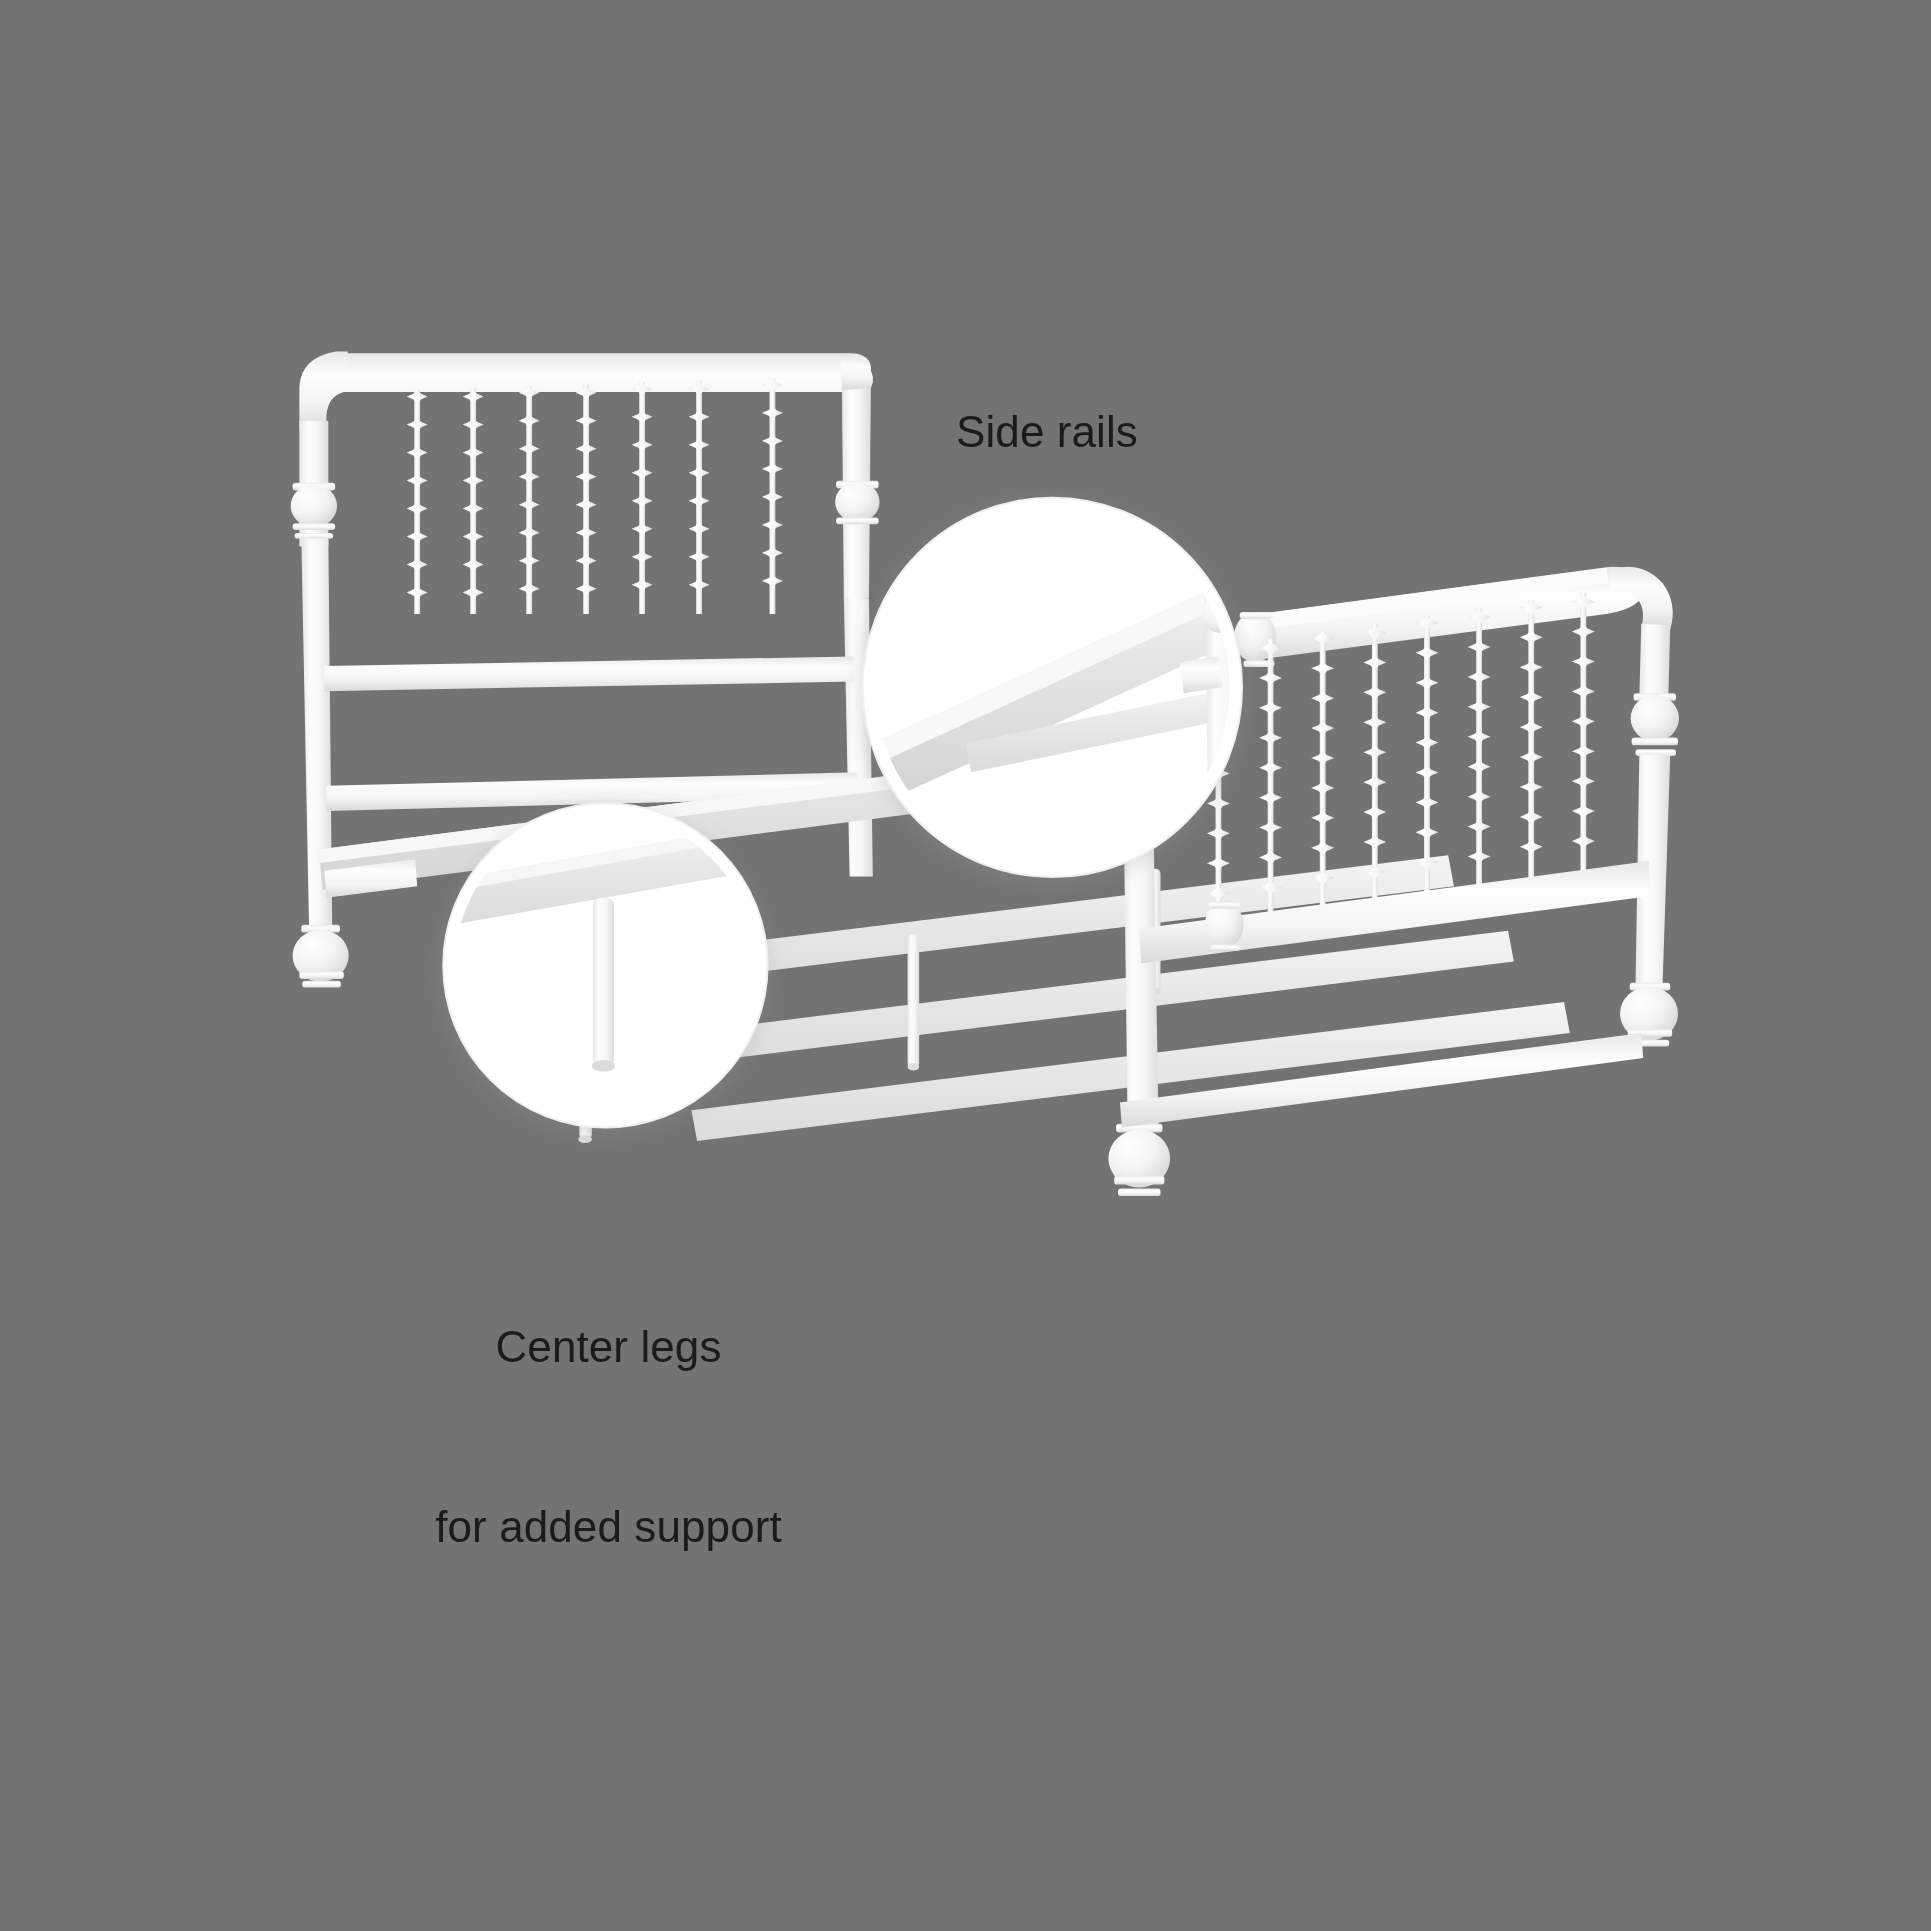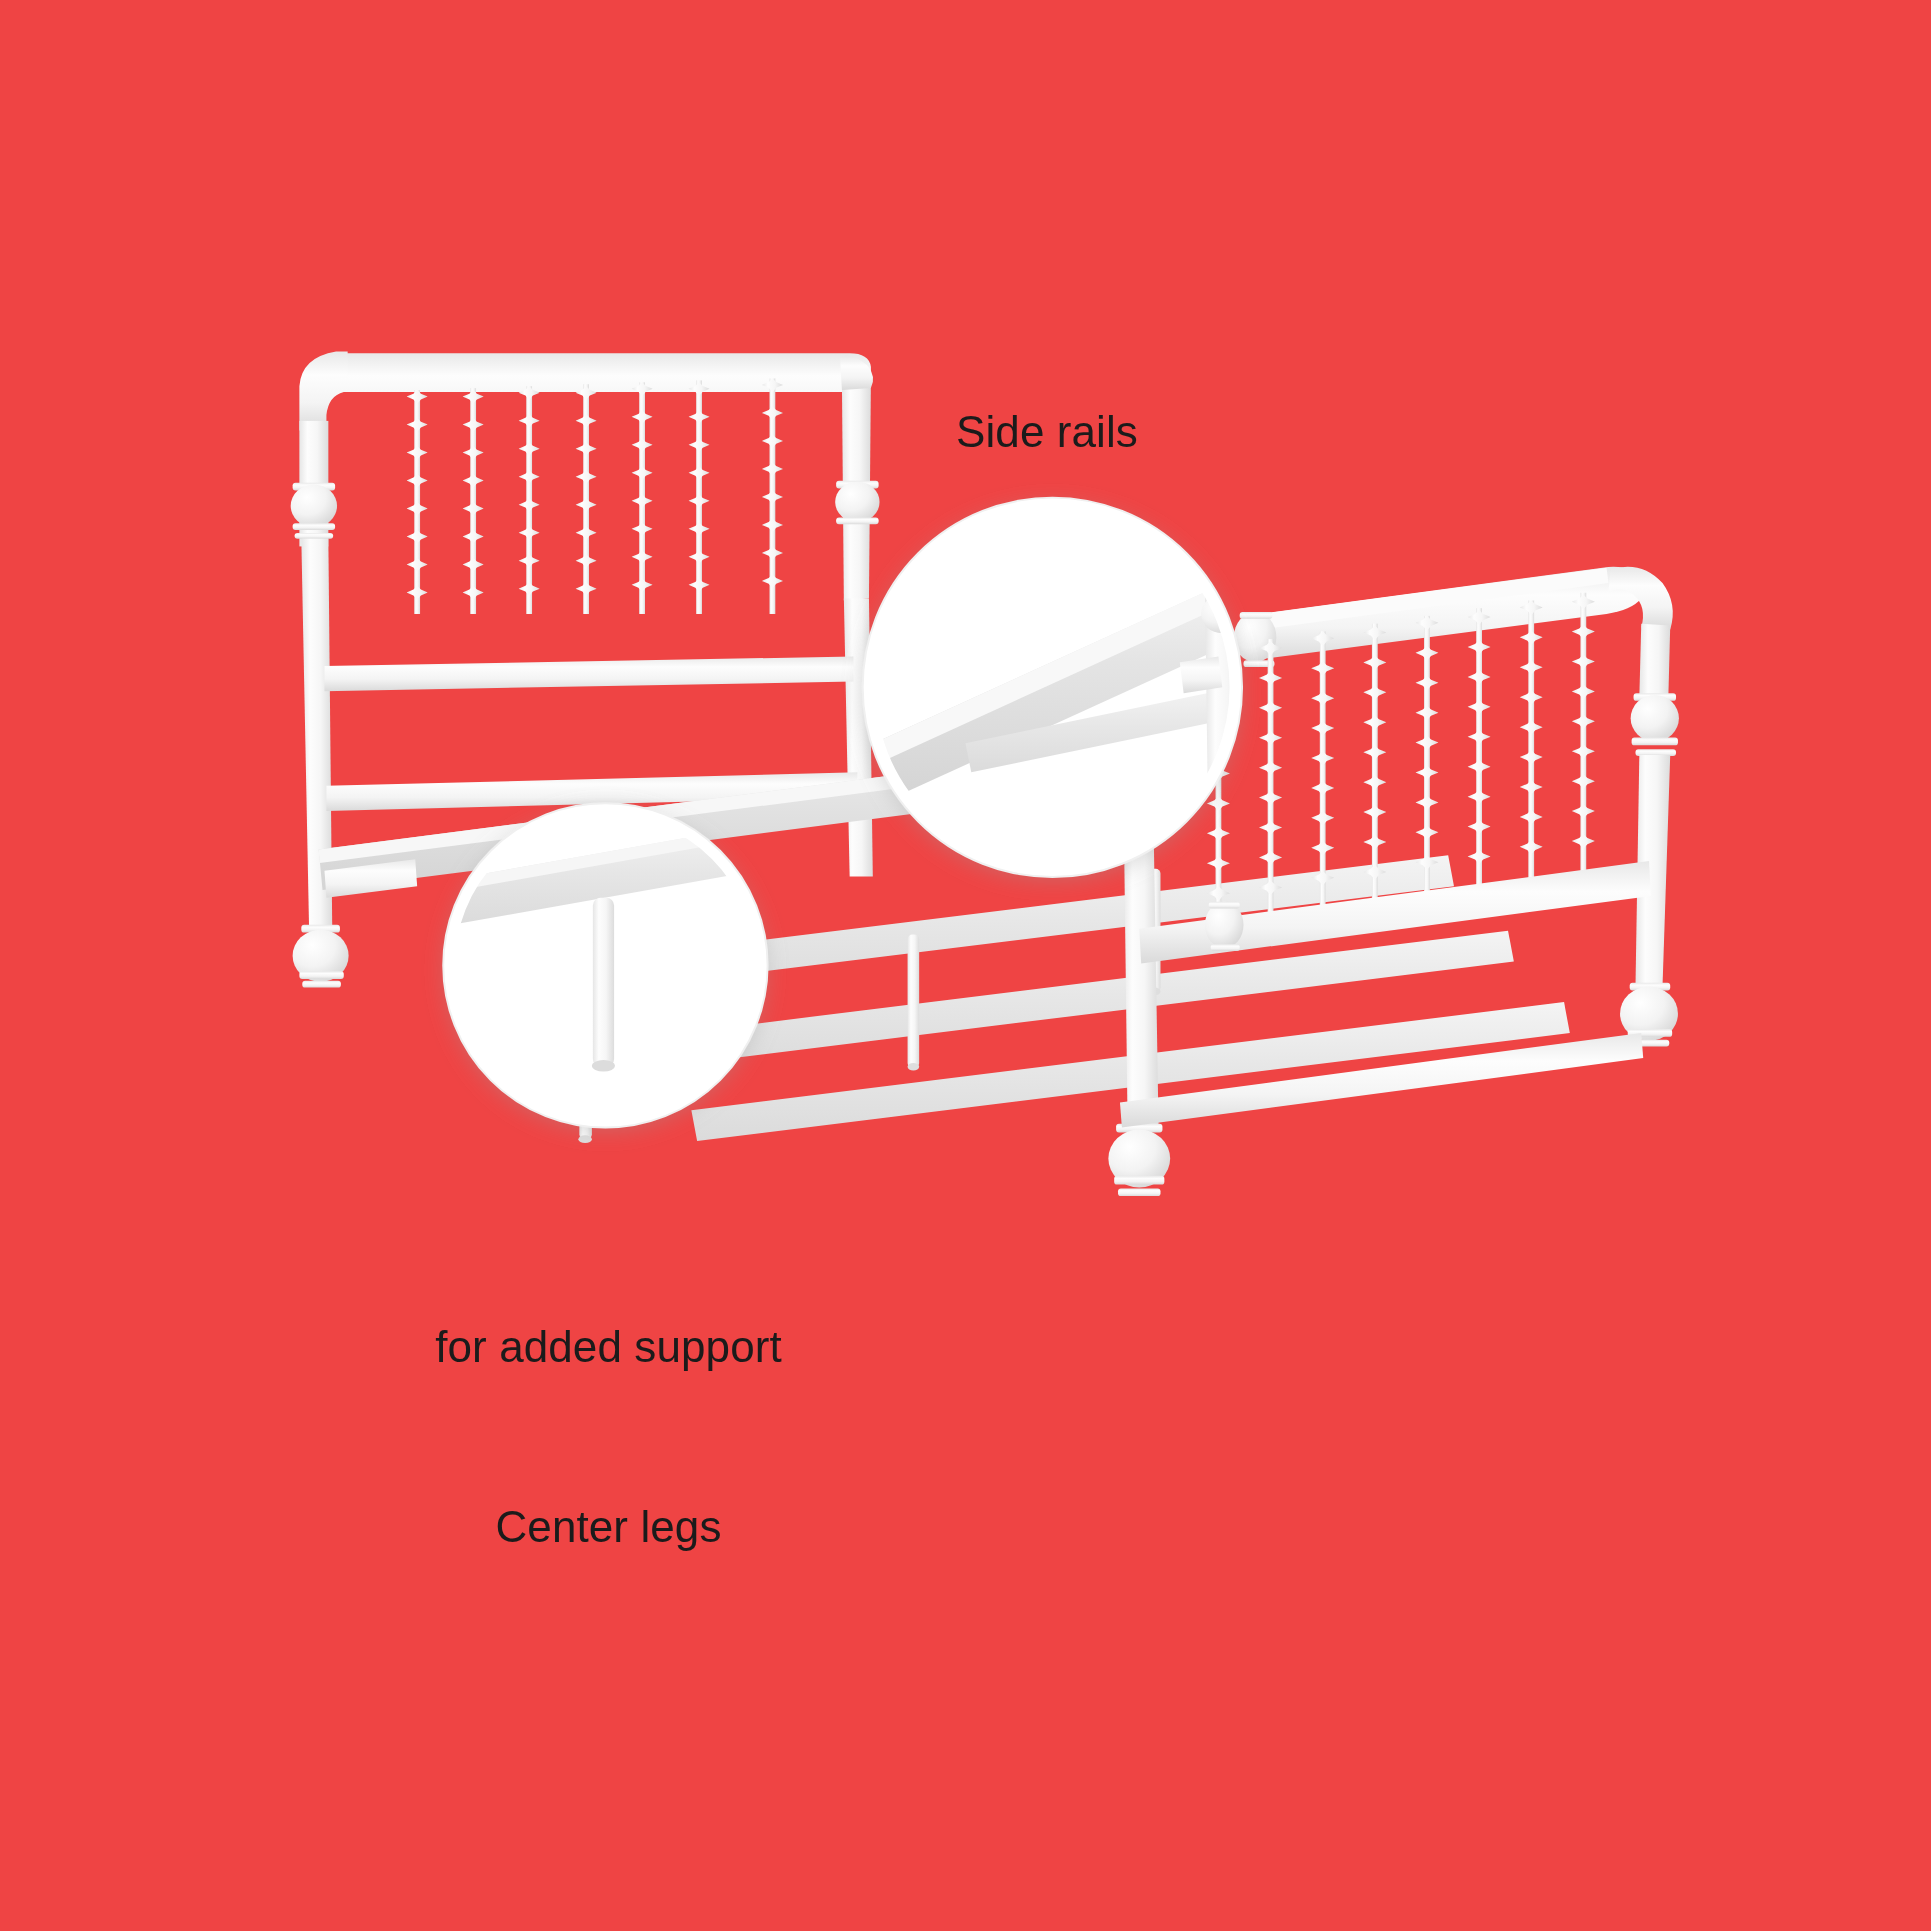--- a/index.html
+++ b/index.html
@@ -1,17 +1,17 @@
 <!DOCTYPE html>
 <html><head>
 <meta charset="utf-8">
 <style>
   html,body{margin:0;padding:0;background:#ffffff;}
   body{width:1931px;height:1931px;overflow:hidden;font-family:"Liberation Sans",sans-serif;-webkit-font-smoothing:antialiased;}
-  #stage{position:relative;width:1931px;height:1931px;background:#ef4444;}
+  #stage{position:relative;width:1931px;height:1931px;background:#737373;}
 
   
   #product{position:absolute;left:0;top:0;width:1931px;height:1506px;}
   #product svg{display:block;width:1931px;height:1506px;}
 
   
   .callout-label{
     position:absolute;
     color:#1b1b1b;
     font-family:"Liberation Sans",sans-serif;
@@ -414,19 +414,19 @@
         </g>
         <circle cx="627" cy="1000" r="162" fill="none" stroke="#ffffff" stroke-width="12"></circle>
         <circle cx="627" cy="1000" r="168" fill="none" stroke="#f0f0f0" stroke-width="2"></circle>
       </g>
     </svg>
   </div>
 
   <div id="label-side-rails" class="callout-label">Side rails</div>
 
   <div id="label-center-legs" class="callout-label">
+    <div>Center legs</div>
     <div>for added support</div>
-    <div>Center legs</div>
   </div>
 
 
 </div>
 
 
 </body></html>

